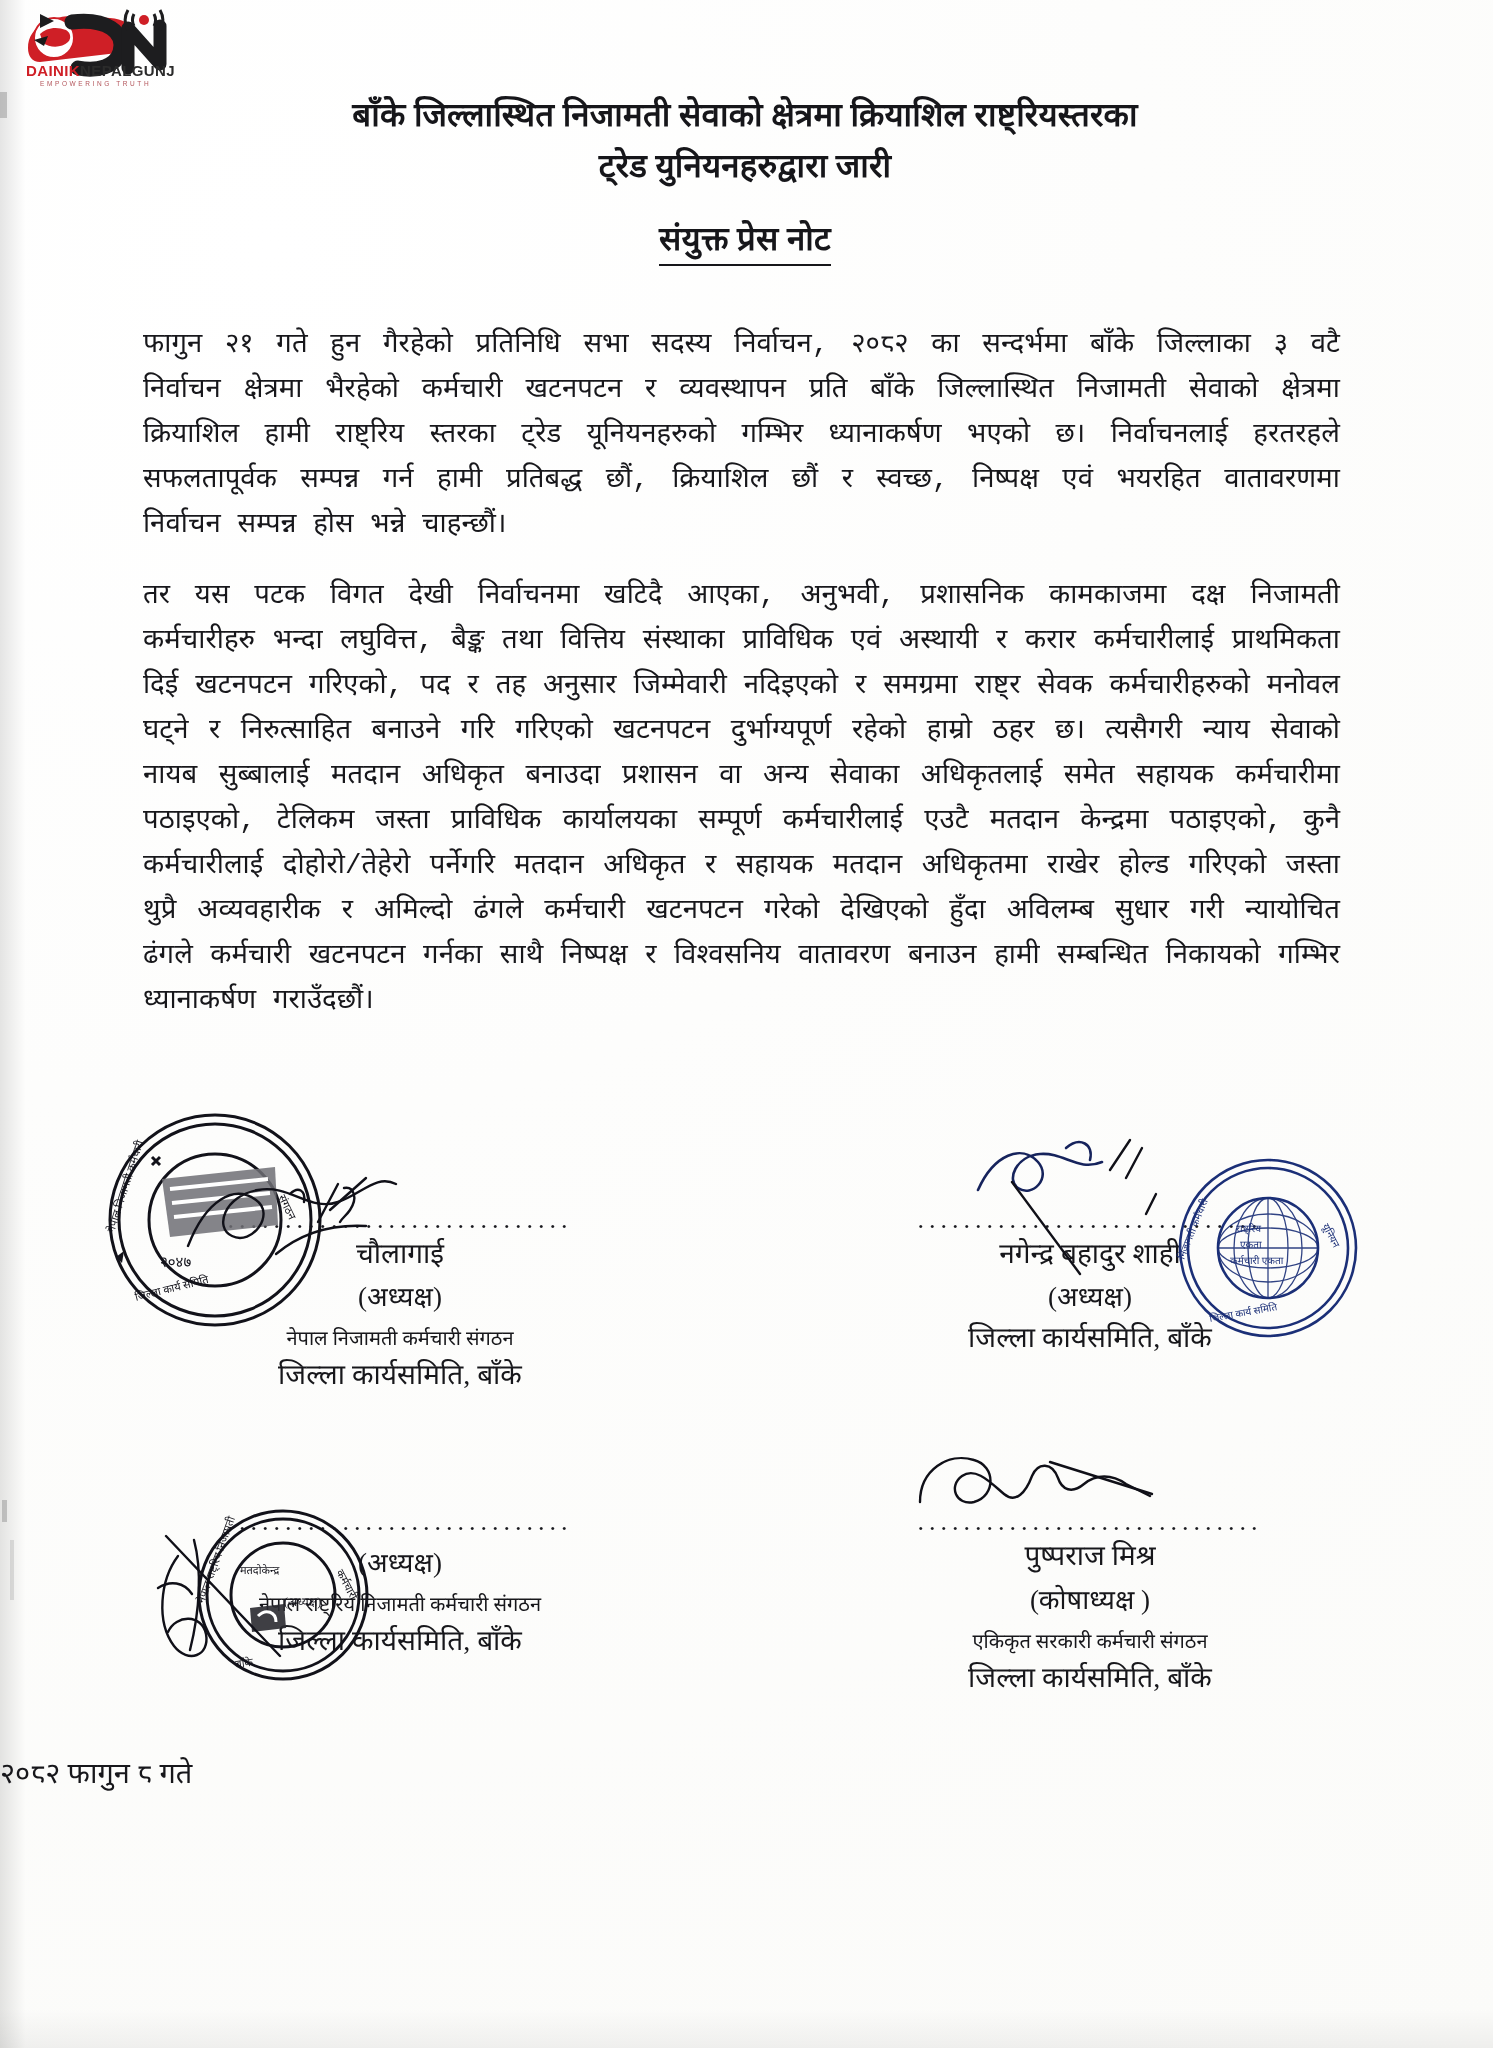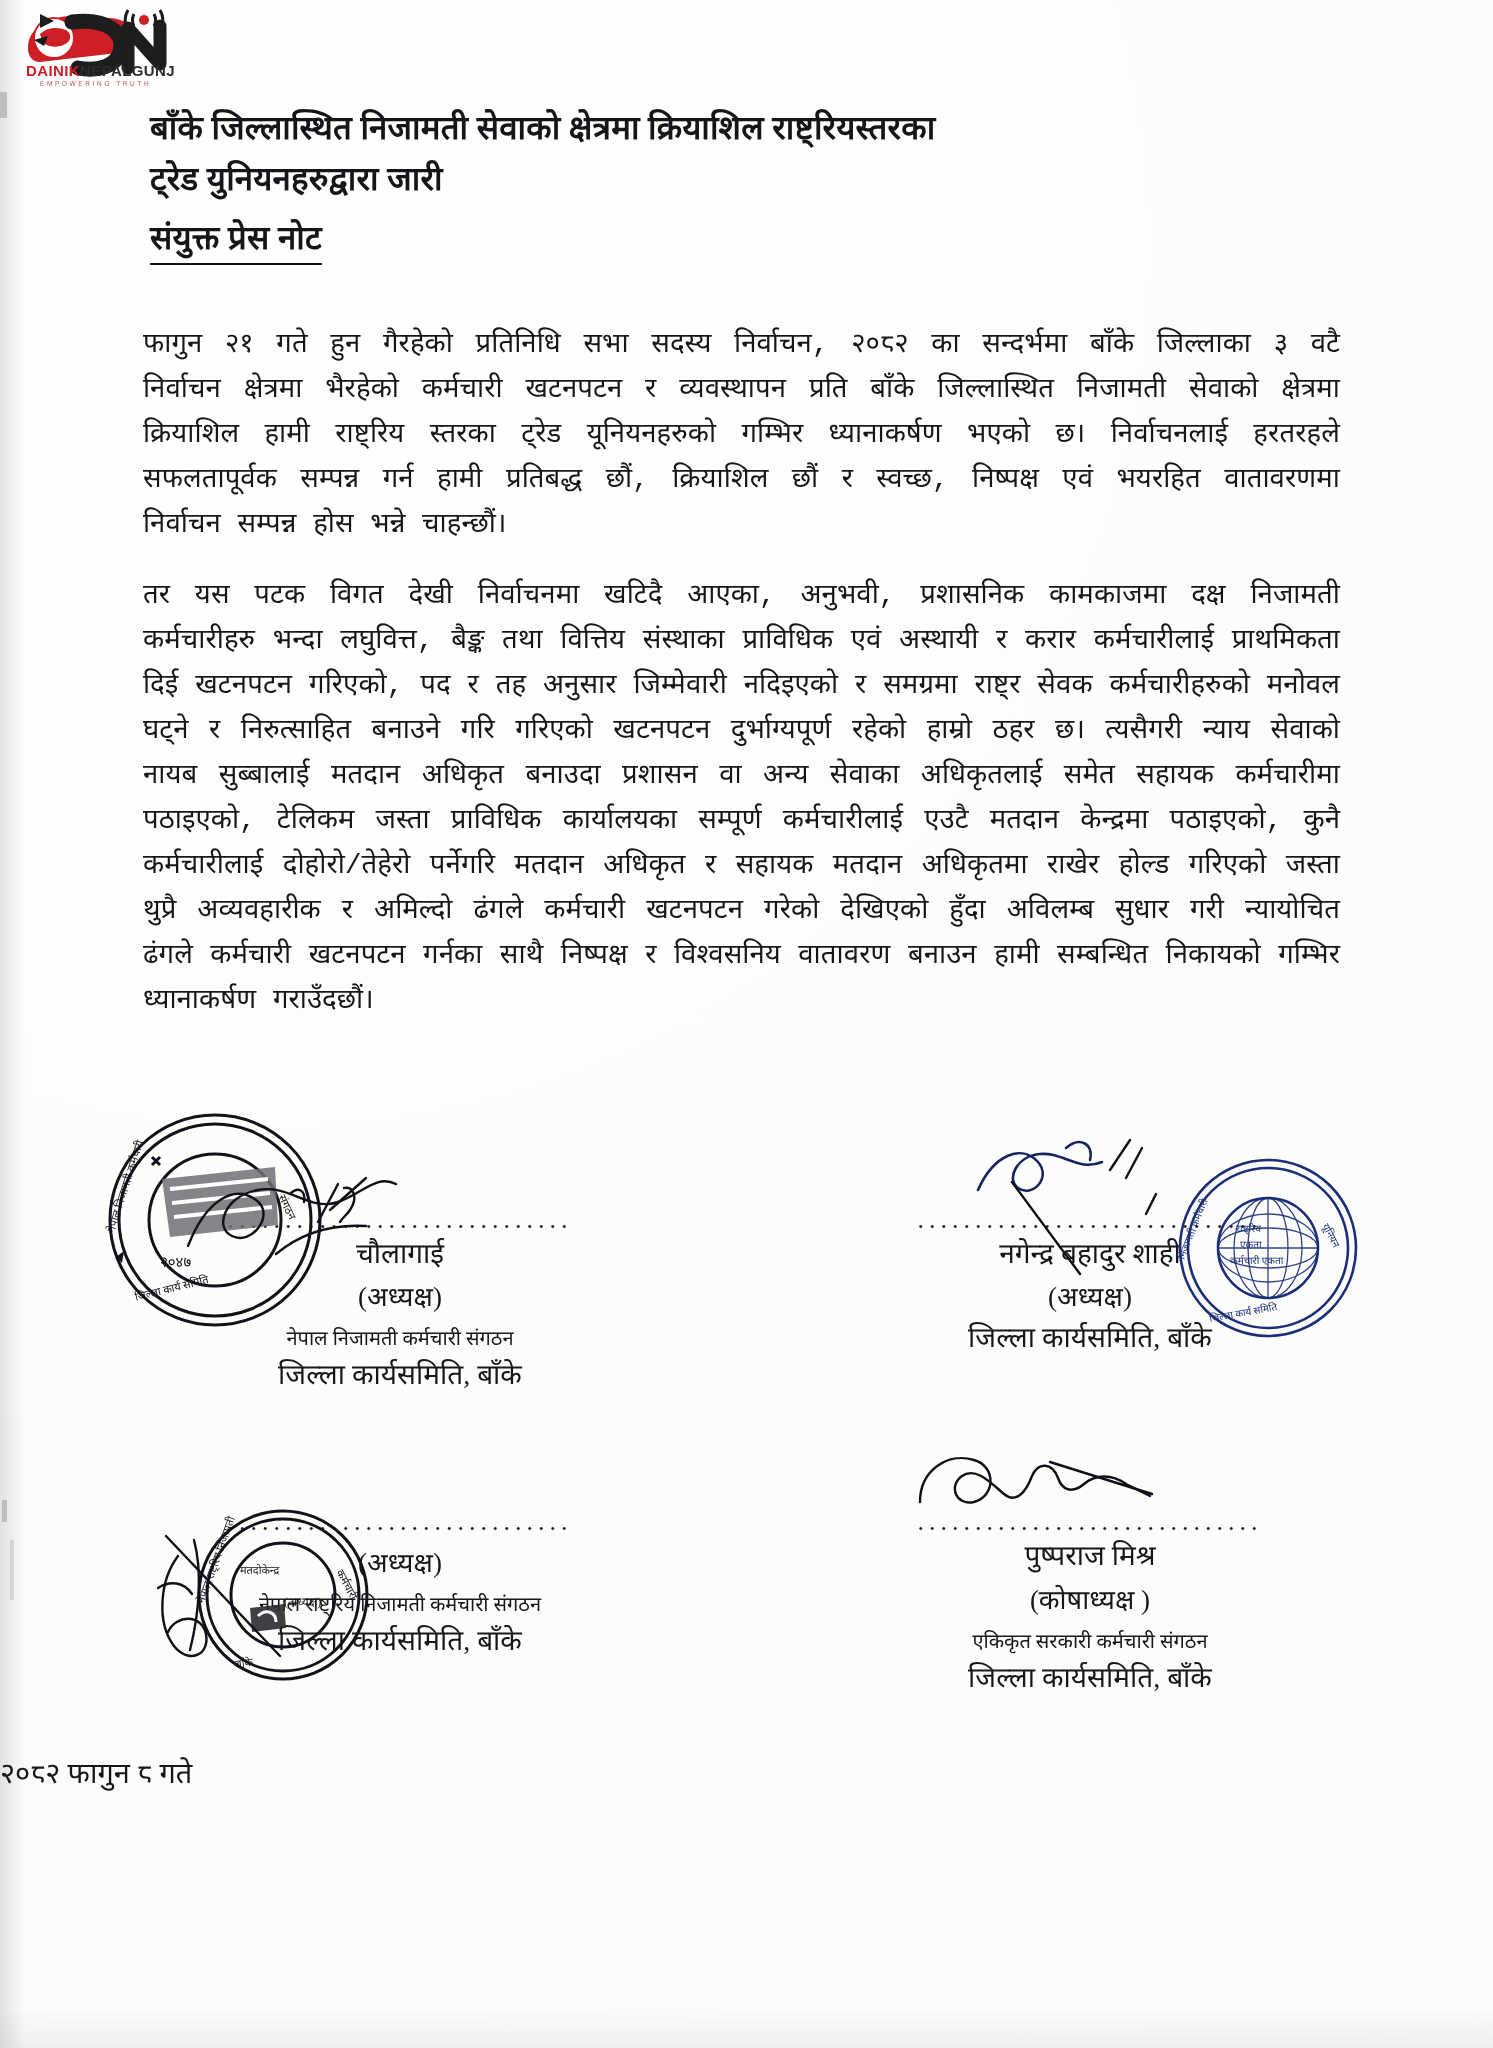--- a/index.html
+++ b/index.html
@@ -64,34 +64,35 @@
     font-size: 6.5px;
     letter-spacing: 2.6px;
     color: #b3545a;
     white-space: nowrap;
   }
 
   
   .heading-block {
     position: absolute;
     left: 150px;
-    top: 104px;
+    top: 91px;
     width: 1190px;
+    text-align: center;
   }
   .h-line {
     font-family: "Liberation Serif", "DejaVu Serif", serif;
     font-weight: bold;
     color: #16161a;
     font-size: 33px;
     line-height: 1.48;
     letter-spacing: 0.2px;
   }
   .h-line-2 { margin-top: 2px; }
   .h-line-3 {
-    margin-top: 10px;
+    margin-top: 24px;
     display: inline-block;
     border-bottom: 2.4px solid #16161a;
     padding-bottom: 1px;
   }
 
   
   .body-block {
     position: absolute;
     left: 143px;
     top: 322px;

